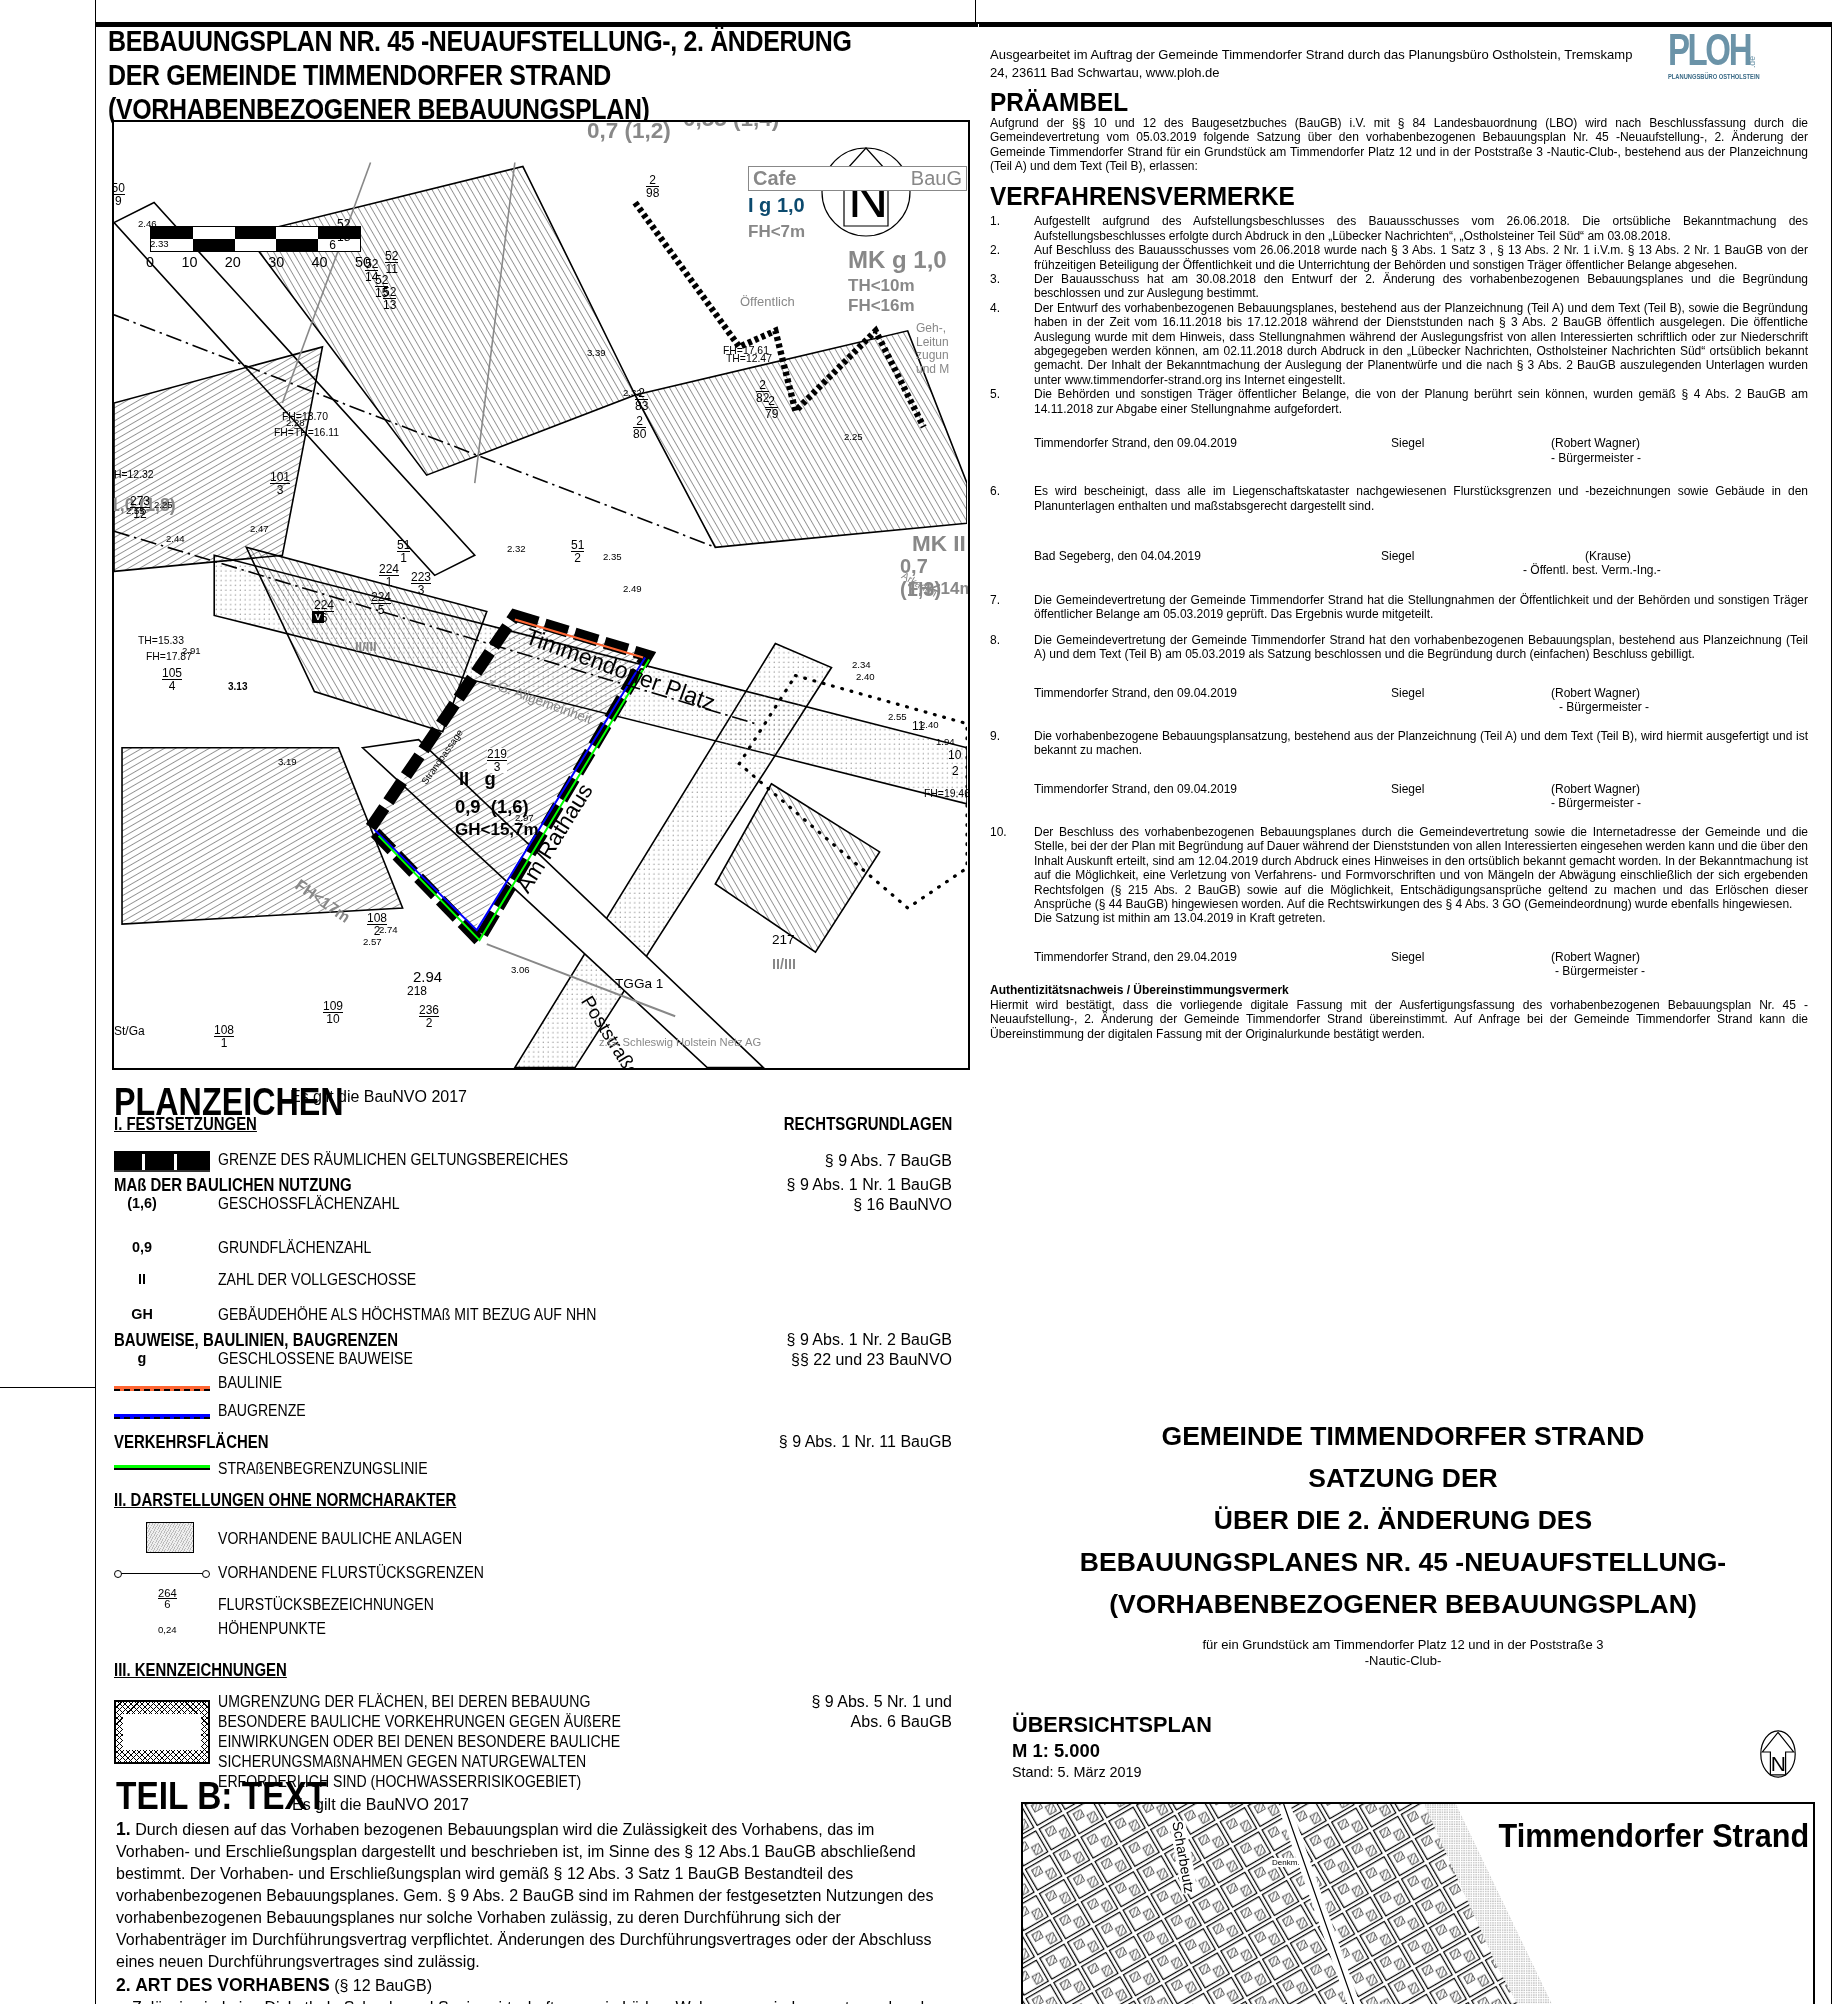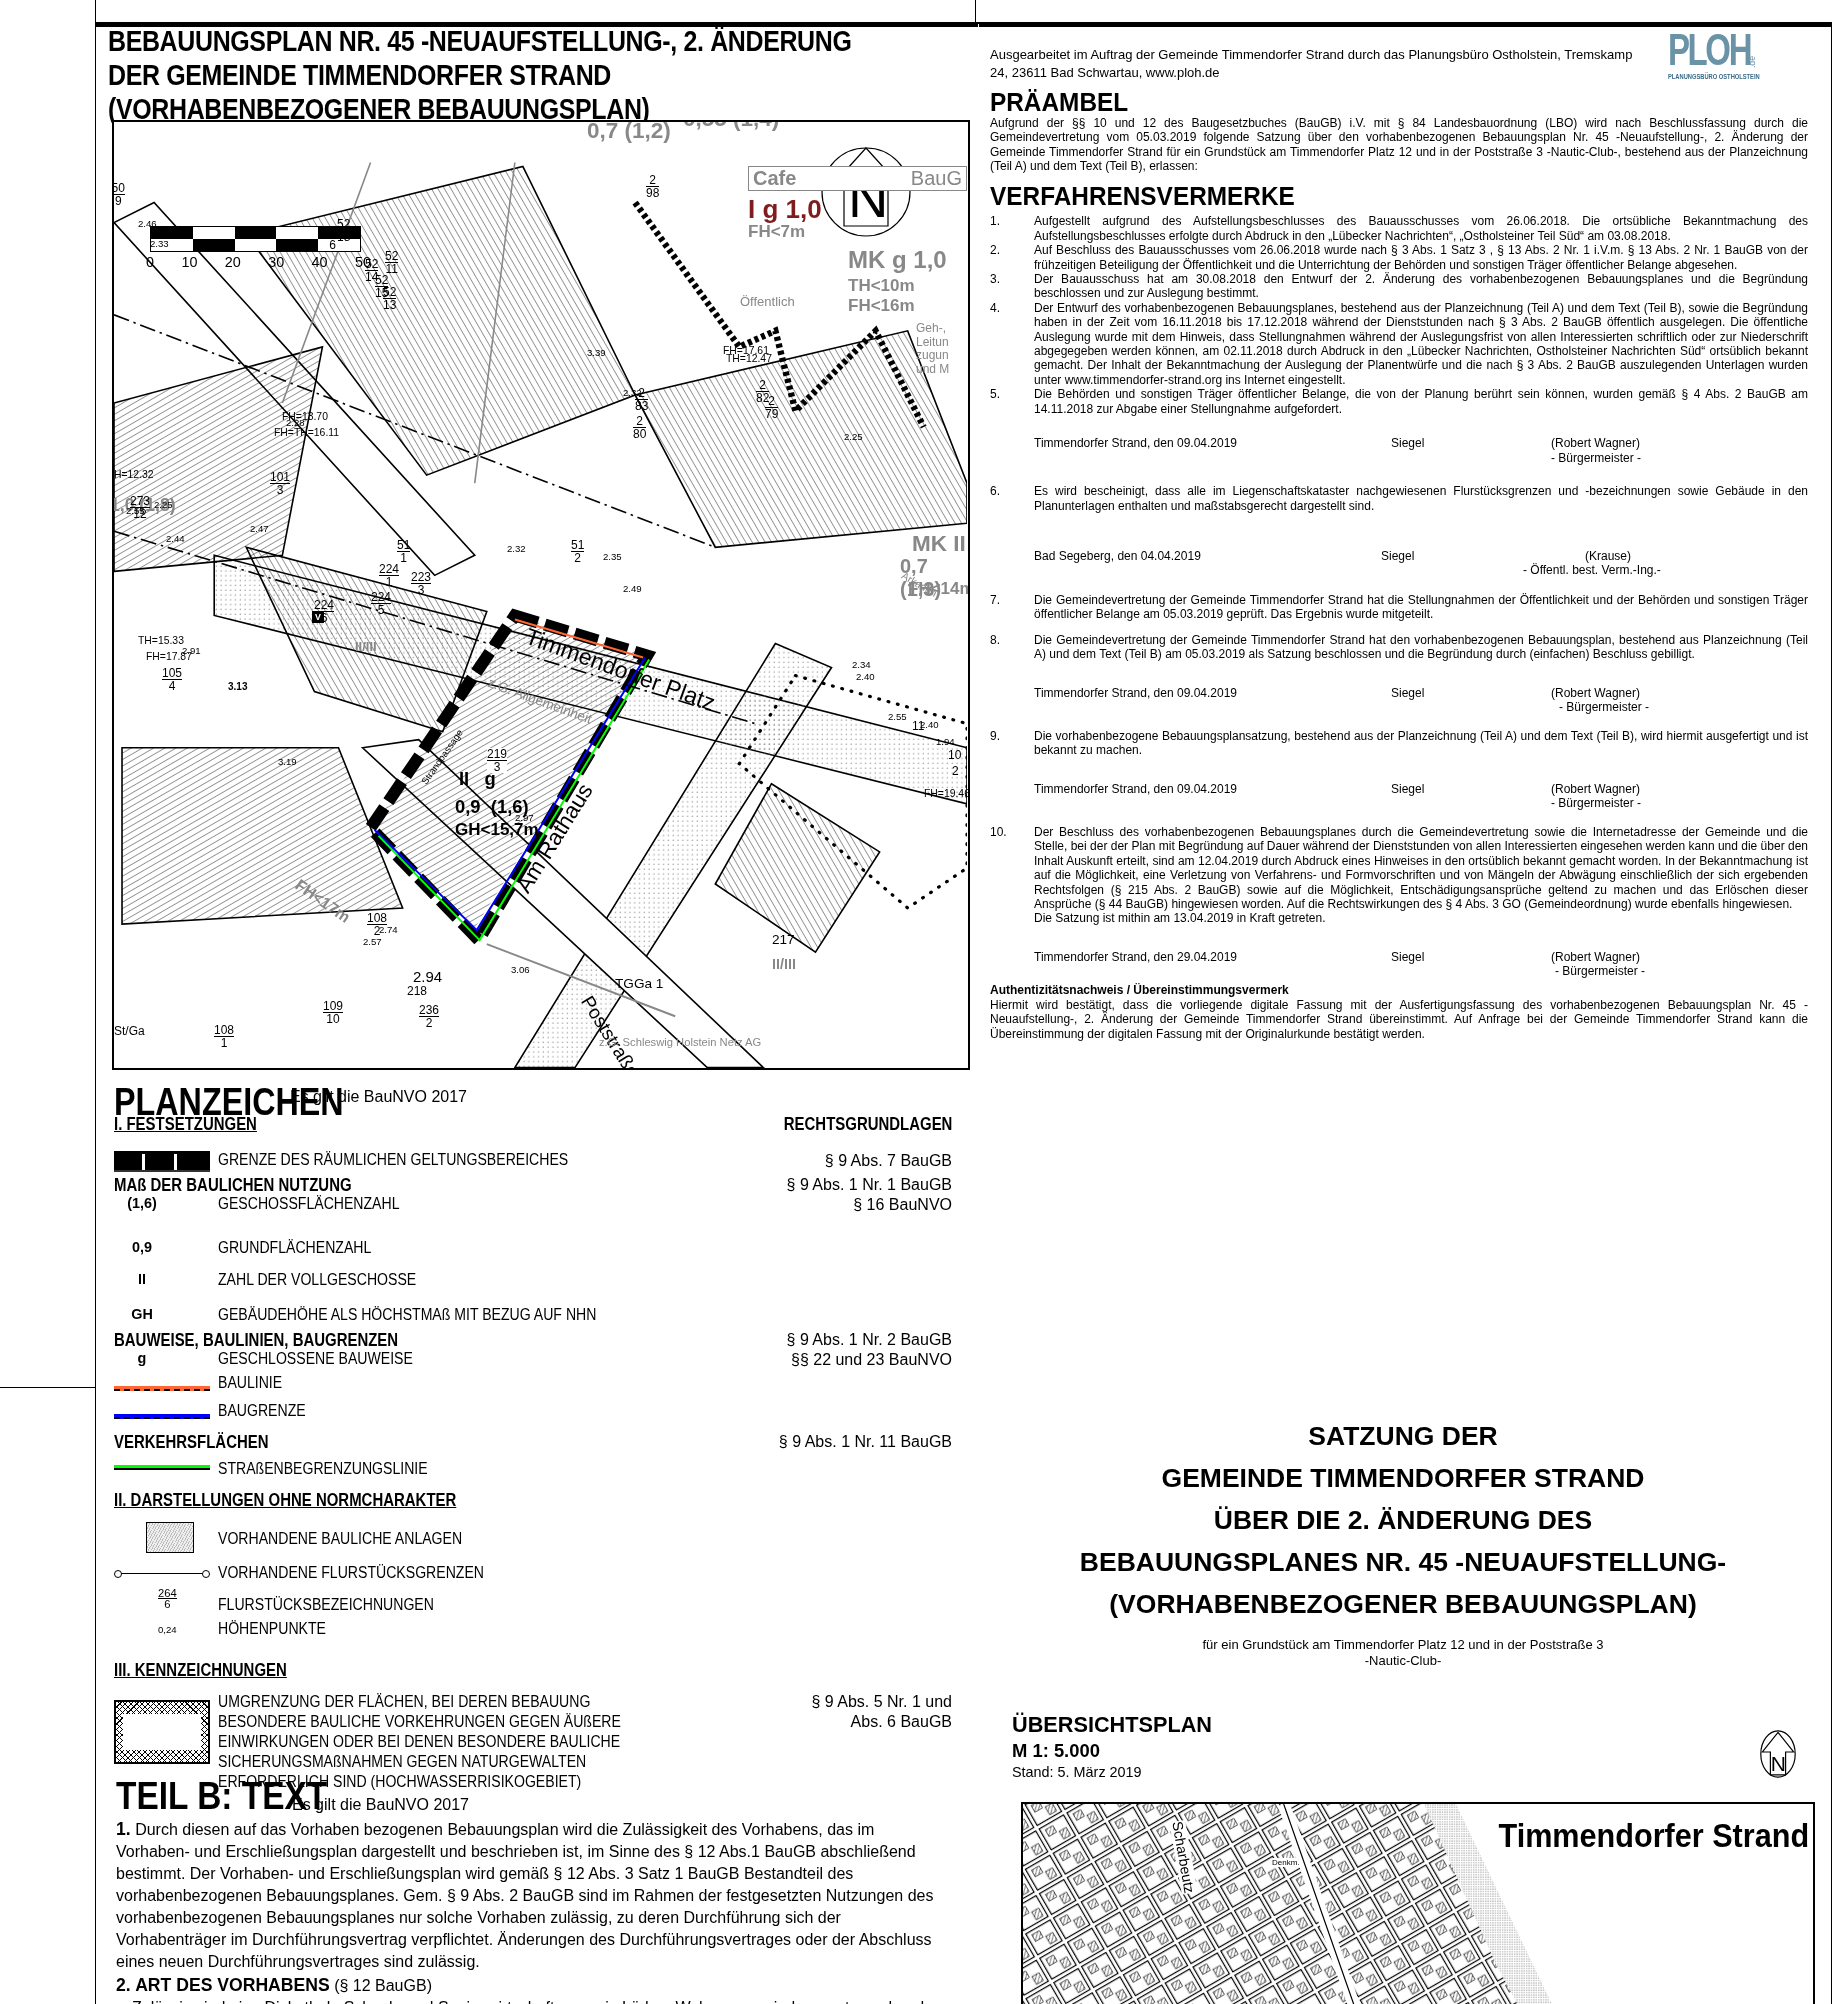--- a/index.html
+++ b/index.html
@@ -136,21 +136,21 @@
     <svg width="92" height="92" viewBox="0 0 230 230">
         <circle cx="115" cy="115" r="110" fill="#fff" stroke="#000" stroke-width="3"></circle>
         <path d="M 115 5 L 210 110 L 170 110 L 170 200 L 60 200 L 60 110 L 20 110 Z" fill="#fff" stroke="#000" stroke-width="3"></path>
       </svg>
     <span style="position:absolute;left:28px;top:24px;font-size:56px;line-height:56px;">N</span>
   </div>
 
   <div style="position:absolute;left:473px;top:-4px;font-size:22.5px;font-weight:bold;color:#888;">0,7 (1,2)</div>
   <div style="position:absolute;left:569px;top:-16px;font-size:22.5px;font-weight:bold;color:#888;">0,55 (1,4)</div>
   <div style="position:absolute;left:634px;top:44px;border:1.2px solid #888;padding:0 4px;width:209px;font-size:20px;font-weight:bold;color:#888;background:#fff;"><span>Cafe</span><span style="float:right;font-weight:normal;text-align:right;">BauG</span></div>
-  <div style="position:absolute;left:634px;top:72px;font-size:26px;font-weight:bold;color:#7f1d1d;">I g 1,0</div>
+  <div style="position:absolute;left:634px;top:72px;font-size:20px;font-weight:bold;color:#0c4a6e;">I g 1,0</div>
   <div style="position:absolute;left:634px;top:100px;font-size:17px;font-weight:bold;color:#888;">FH&lt;7m</div>
   <div style="position:absolute;left:734px;top:124px;font-size:24px;font-weight:bold;color:#888;">MK g 1,0</div>
   <div style="position:absolute;left:734px;top:154px;font-size:17px;font-weight:bold;color:#888;">TH&lt;10m</div>
   <div style="position:absolute;left:734px;top:174px;font-size:17px;font-weight:bold;color:#888;">FH&lt;16m</div>
   <div style="position:absolute;left:626px;top:172px;font-size:13px;color:#888;">Öffentlich</div>
   <div style="position:absolute;left:802px;top:200px;width:48px;font-size:12px;color:#888;line-height:13.6px;">Geh-, Leitun zugun und M</div>
   <div style="position:absolute;left:798px;top:409px;font-size:22.5px;font-weight:bold;color:#888;">MK II</div>
   <div style="position:absolute;left:786px;top:433px;font-size:20px;font-weight:bold;color:#888;">0,7 (1,3)</div>
   <div style="position:absolute;left:794px;top:457px;font-size:17px;font-weight:bold;color:#888;">FH&lt;14m</div>
   <div style="position:absolute;left:786px;top:457px;font-size:10.4px;color:#888;transform:rotate(30deg);">Arkaden</div>
@@ -492,22 +492,22 @@
       <span style="left:401px;top:0;">Siegel</span>
       <span style="left:561px;top:0;">(Robert  Wagner)</span>
       <span style="left:565px;top:14.4px;">- Bürgermeister -</span>
     </div>
     <div style="font-size:12px;font-weight:bold;line-height:14.4px;margin-top:1.6px;">Authentizitätsnachweis / Übereinstimmungsvermerk</div>
     <div class="para">Hiermit wird bestätigt, dass die vorliegende digitale Fassung mit der Ausfertigungsfassung des vorhabenbezogenen Bebauungsplan Nr. 45 -Neuaufstellung-, 2. Änderung der Gemeinde Timmendorfer Strand übereinstimmt. Auf Anfrage bei der Gemeinde Timmendorfer Strand kann die Übereinstimmung der digitalen Fassung mit der Originalurkunde bestätigt werden.</div>
   </div>
 </div>
 
 <div class="satzung">
+  <div class="st">GEMEINDE TIMMENDORFER STRAND</div>
   <div class="st">SATZUNG DER</div>
-  <div class="st">GEMEINDE TIMMENDORFER STRAND</div>
   <div class="st">ÜBER DIE 2. ÄNDERUNG DES</div>
   <div class="st">BEBAUUNGSPLANES NR. 45 -NEUAUFSTELLUNG-</div>
   <div class="st">(VORHABENBEZOGENER BEBAUUNGSPLAN)</div>
   <div class="sub" style="margin-top:12px;">für ein Grundstück am Timmendorfer Platz 12 und in der Poststraße 3</div>
   <div class="sub">-Nautic-Club-</div>
 </div>
 
 <div class="ueber">
   <div class="u1">ÜBERSICHTSPLAN</div>
   <div class="u2">M 1: 5.000</div>

